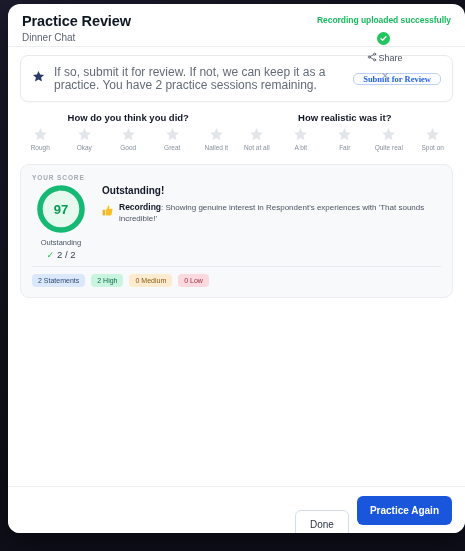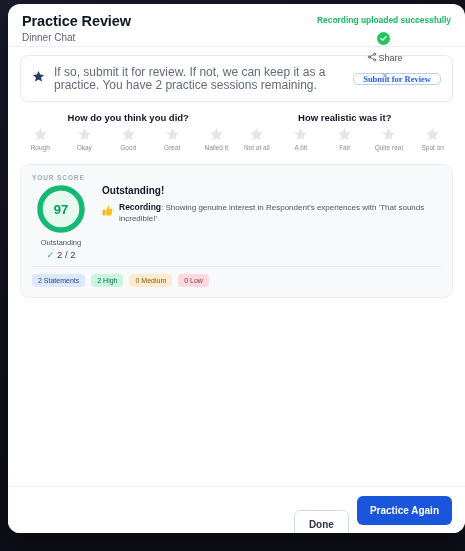--- a/index.html
+++ b/index.html
@@ -220,21 +220,21 @@
     gap: 8px;
     padding: 0 13px;
     box-sizing: border-box;
     background: #fff;
   }
   .btn-done {
     border: 1px solid #d3dced;
     background: #fff;
     color: #2b3544;
     font-size: 10px;
-    font-weight: bold;
+    font-weight: normal;
     border-radius: 6px;
     padding: 8px 14px;
     cursor: pointer;
     font-family: "Liberation Sans", sans-serif;
     margin-top: 28px;
   }
   .btn-practice {
     border: none;
     background: #1a56db;
     color: #fff;

